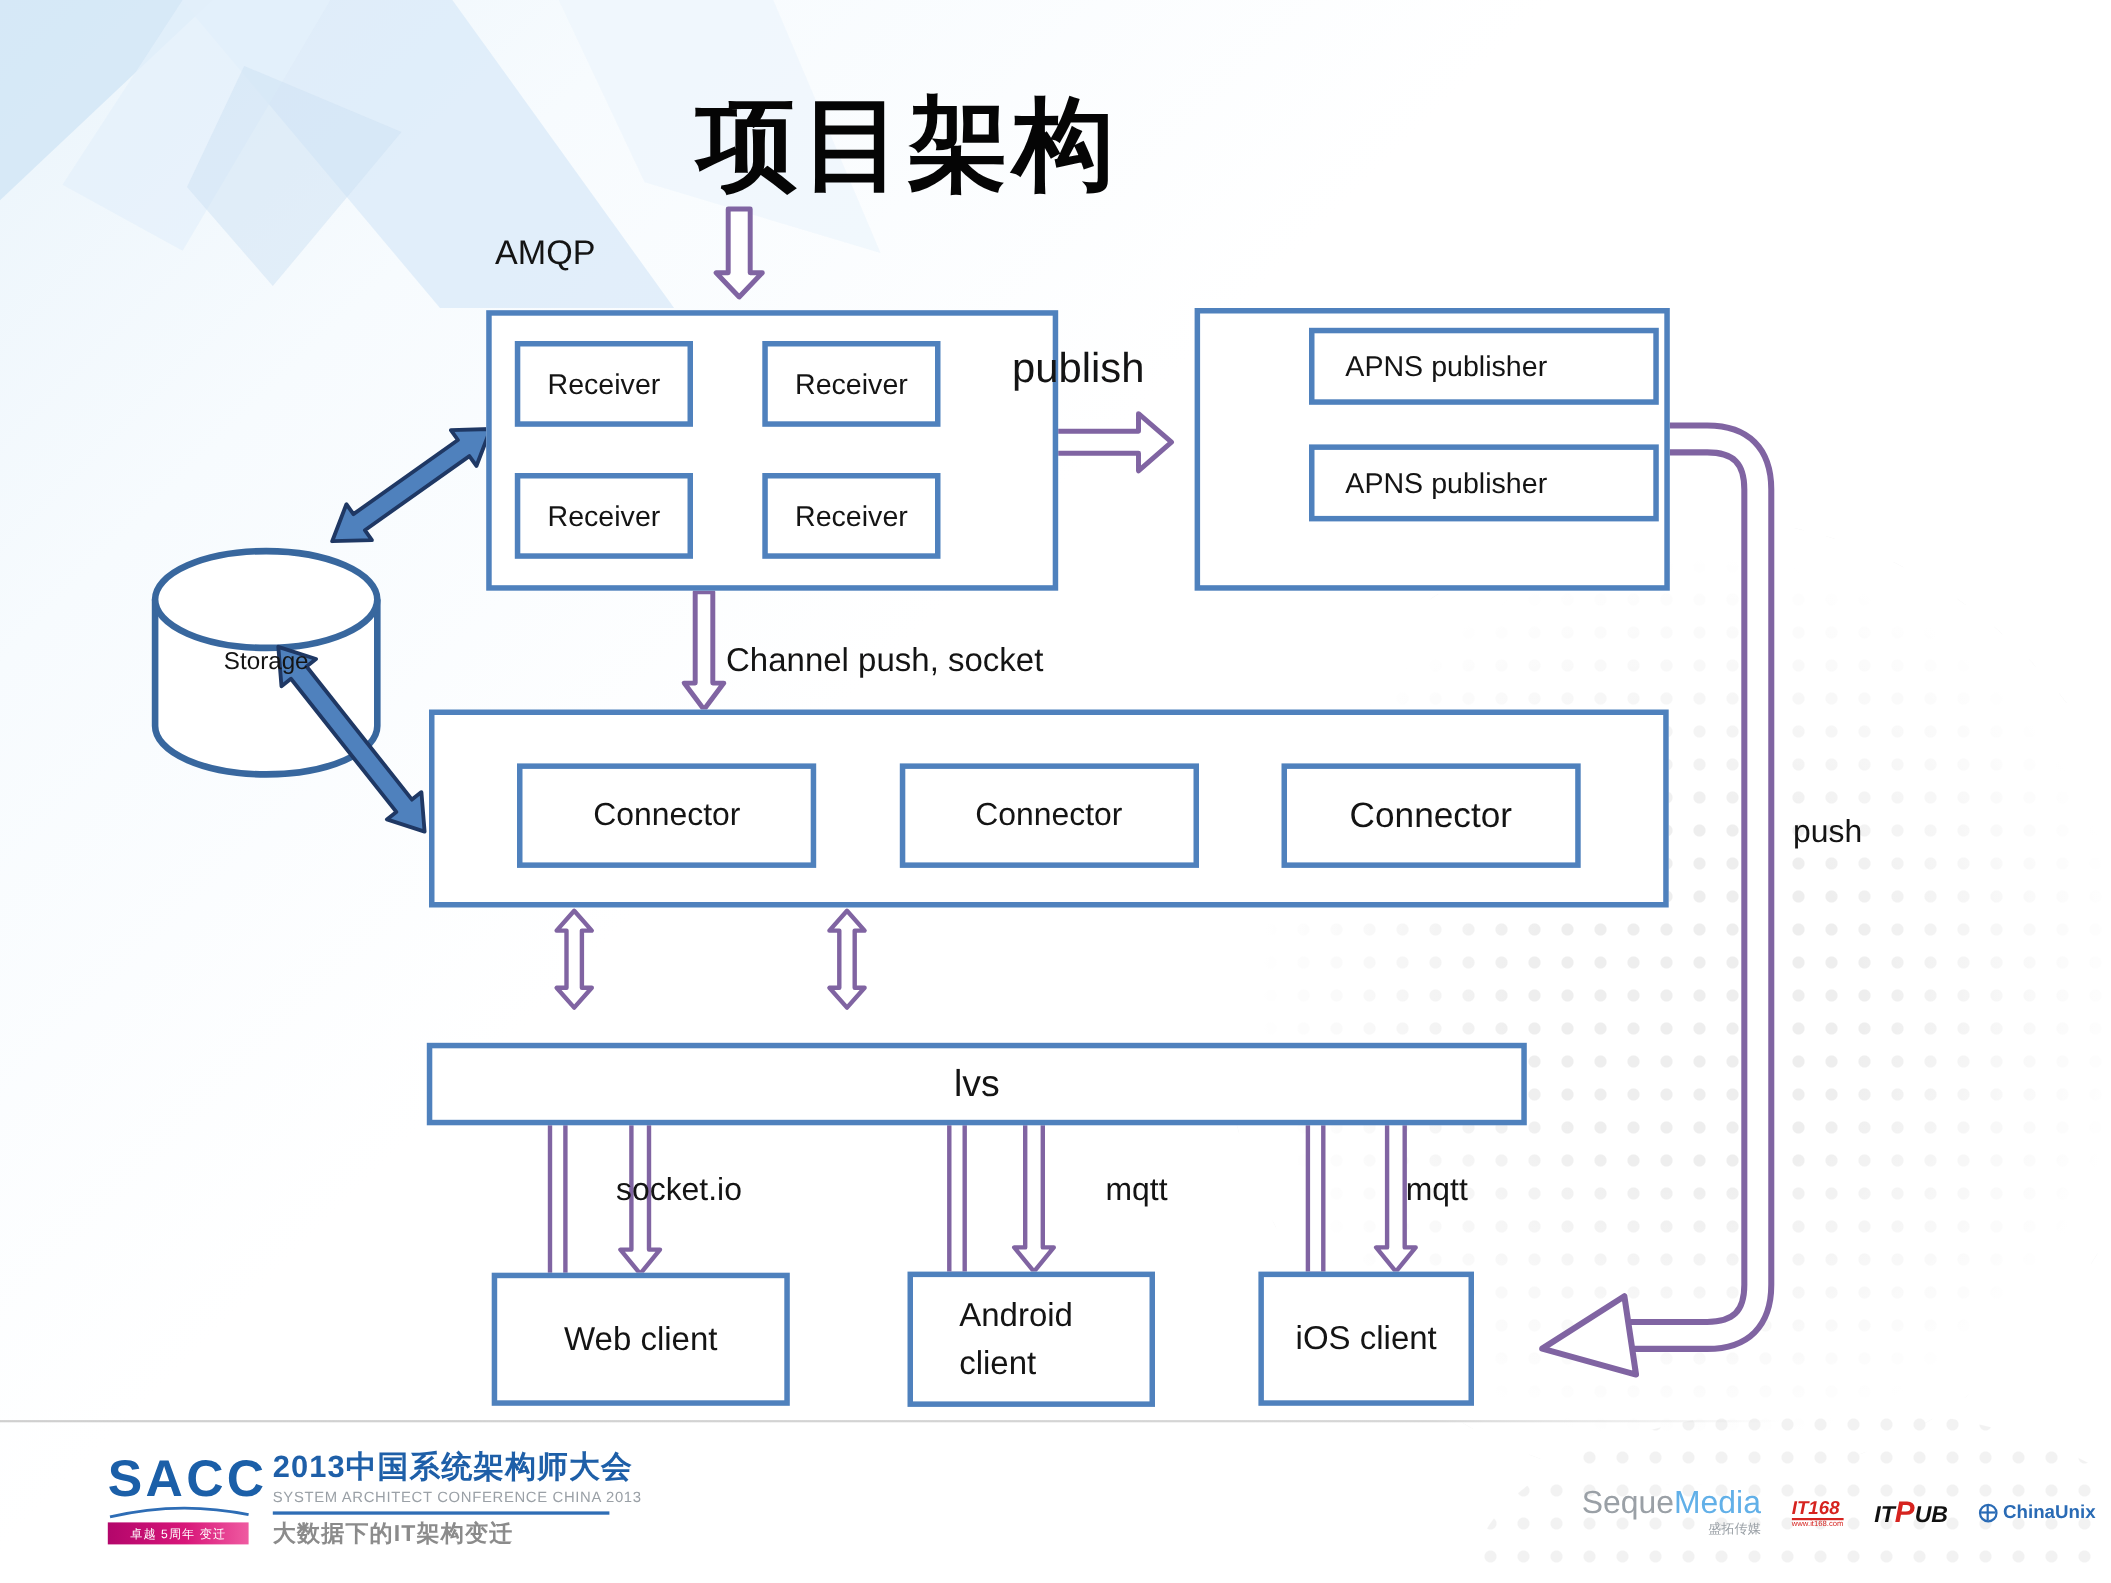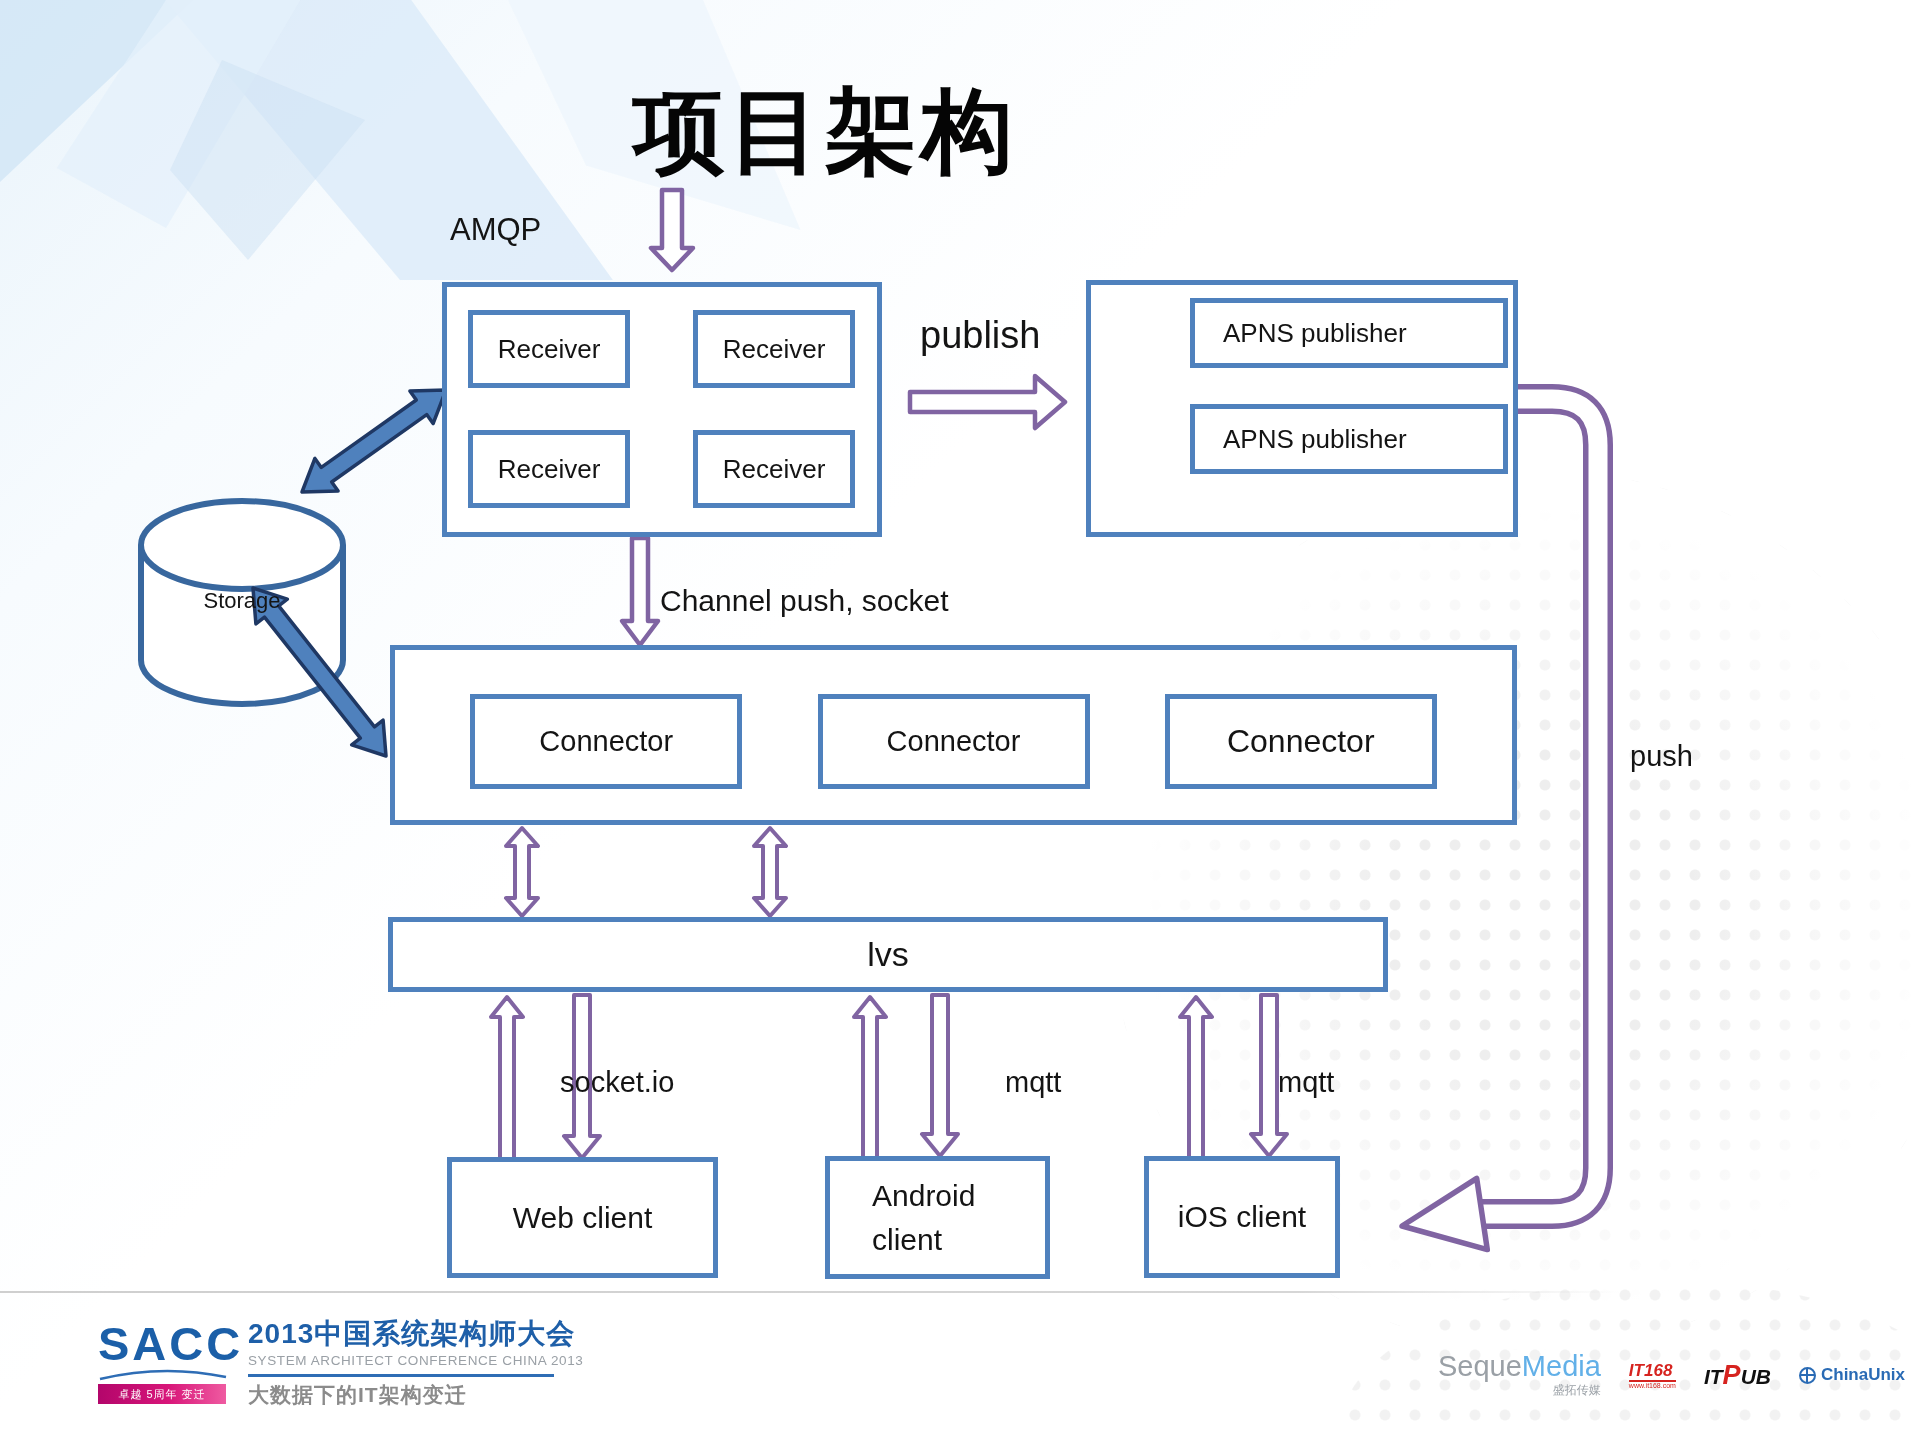--- a/index.html
+++ b/index.html
@@ -95,21 +95,21 @@
     <path d="M1196,997 L1212,1017 L1203,1017 L1203,1158 L1189,1158 L1189,1017 L1180,1017 Z" fill="#ffffff" stroke-width="4" stroke-linejoin="round" stroke="#8064a2"></path>
     <path d="M1261,995 L1277,995 L1277,1134 L1287,1134 L1269,1156 L1251,1134 L1261,1134 Z" fill="#ffffff" stroke-width="4" stroke-linejoin="round" stroke="#8064a2"></path>
 
     <g>
       <path d="M1517,399 L1552,399 Q1598,399 1598,445 L1598,1168 Q1598,1214 1552,1214 L1482,1214" fill="none" stroke-width="30" stroke="#8064a2"></path>
       <path d="M1517,399 L1552,399 Q1598,399 1598,445 L1598,1168 Q1598,1214 1552,1214 L1482,1214" fill="none" stroke="#ffffff" stroke-width="19"></path>
       <path d="M1402,1226 L1476.7,1178.4 L1487.3,1249.6 Z" fill="#ffffff" stroke-width="5.5" stroke-linejoin="round" stroke="#8064a2"></path>
     </g>
   </svg>
 
-  <div class="bluebox" style="left:442px;top:282px;width:440px;height:255px;">
+  <div class="bluebox" style="left:442px;top:282px;width:520px;height:255px;">
     <div class="bluebox center receiver boxlabel" style="left:21px;top:23px;width:162px;height:78px;">
         <span>Receiver</span>
       </div>
     <div class="bluebox center receiver boxlabel" style="left:246px;top:23px;width:162px;height:78px;">
         <span>Receiver</span>
       </div>
     <div class="bluebox center receiver boxlabel" style="left:21px;top:143px;width:162px;height:78px;">
         <span>Receiver</span>
       </div>
     <div class="bluebox center receiver boxlabel" style="left:246px;top:143px;width:162px;height:78px;">
@@ -131,21 +131,21 @@
         <span>Connector</span>
       </div>
     <div class="bluebox center connector boxlabel" style="position:relative;width:272px;height:95px;">
         <span>Connector</span>
       </div>
     <div class="bluebox center connector boxlabel" style="position:relative;width:272px;height:95px;font-size:32px;">
         <span>Connector</span>
       </div>
   </div>
 
-  <div class="bluebox center boxlabel" style="left:388px;top:917px;width:1000px;height:75px;font-size:34px;">
+  <div class="bluebox center boxlabel" style="left:388px;top:948px;width:1000px;height:75px;font-size:34px;">
     <span>lvs</span>
   </div>
 
   <div class="bluebox center client boxlabel" style="left:447px;top:1157px;width:271px;height:121px;">
     <span>Web client</span>
   </div>
   <div class="bluebox client boxlabel" style="left:825px;top:1156px;width:225px;height:123px;display:flex;align-items:center;">
     <span style="padding-left:42px;line-height:1.45;width:120px;">Android client</span>
   </div>
   <div class="bluebox center client boxlabel" style="left:1128px;top:1156px;width:196px;height:122px;margin-left:16px;">

